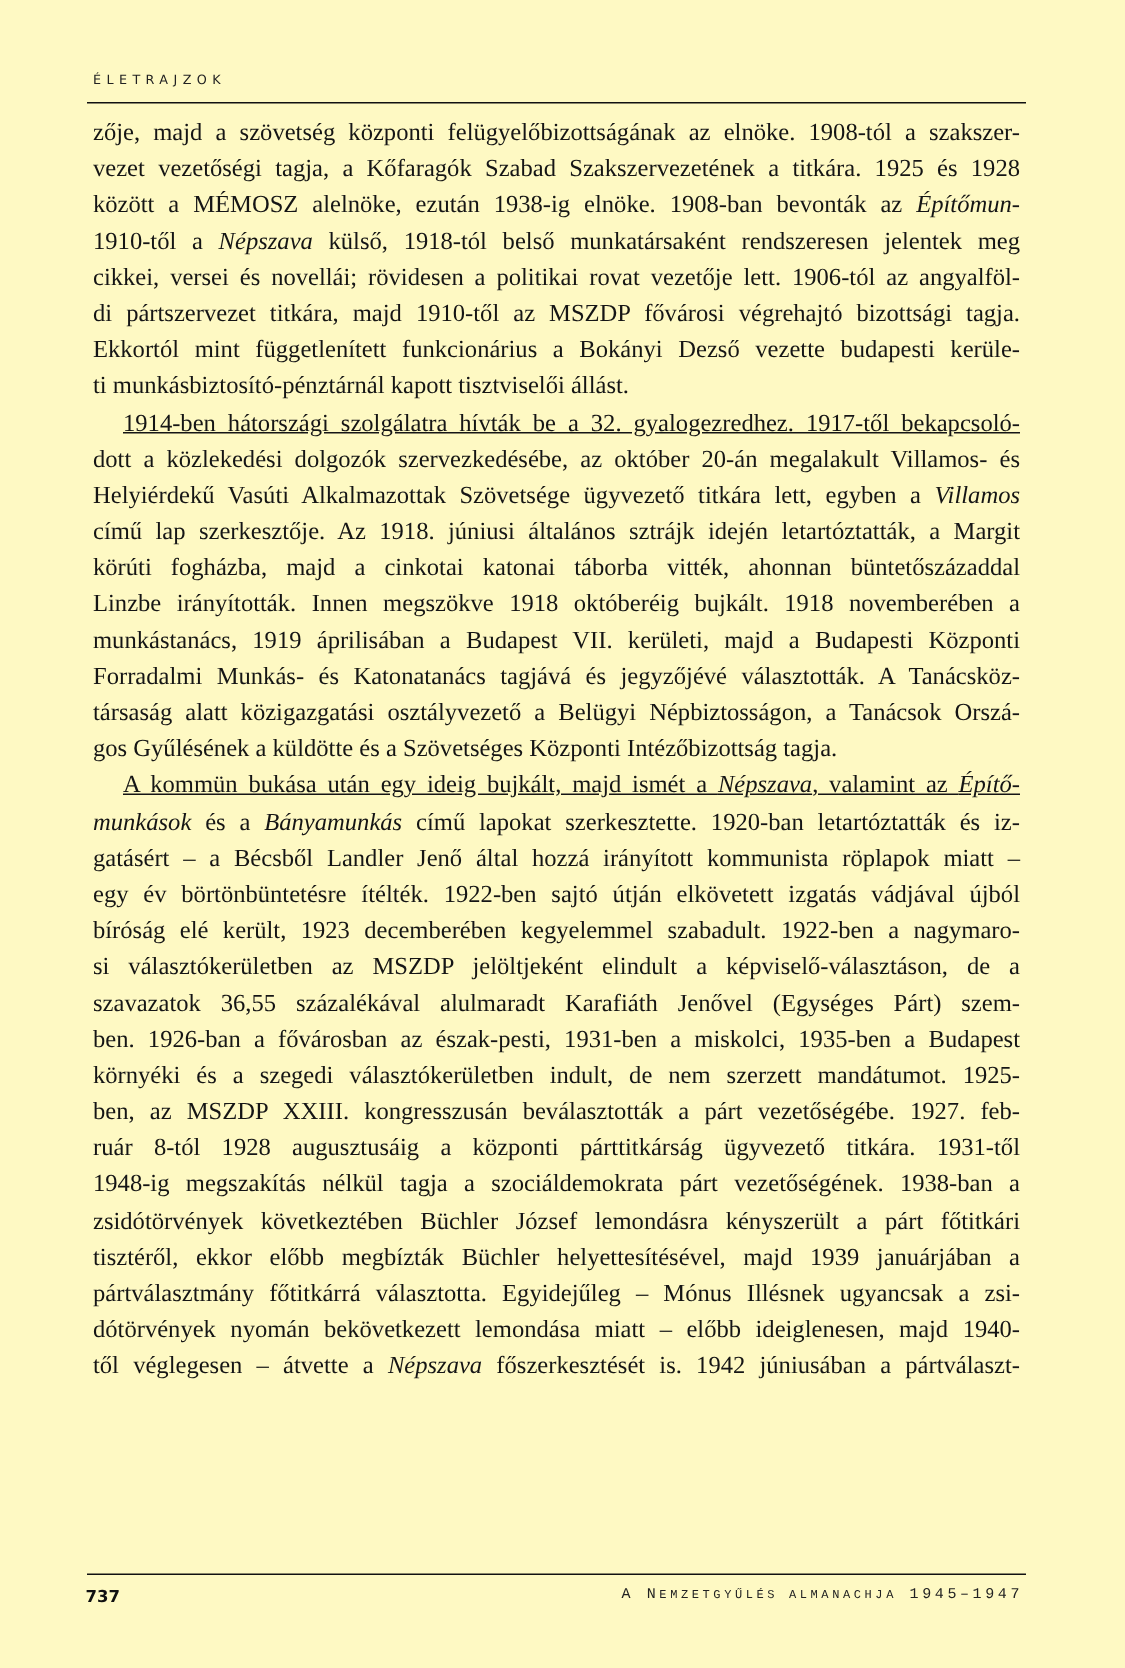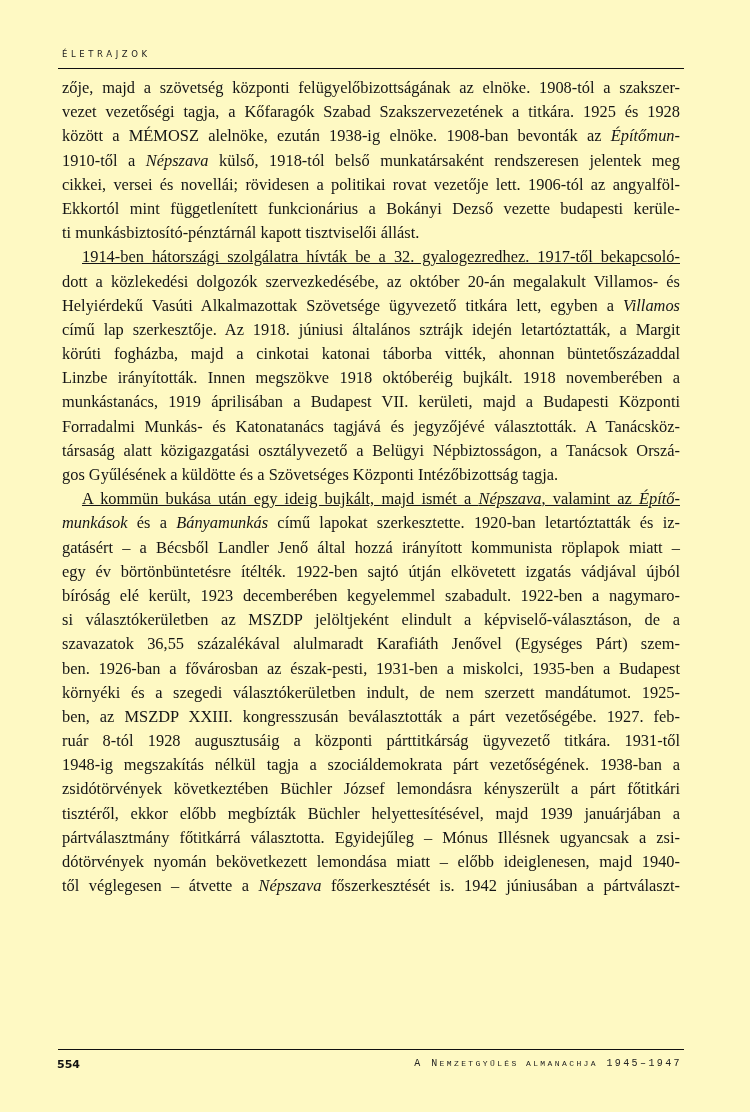--- a/index.html
+++ b/index.html
@@ -36,20 +36,21 @@
 <div class="page">
   <div class="running-head">ÉLETRAJZOK</div>
   <div class="rule top"></div>
 
   <div class="body-text" id="body-text">
       <div class="line"><span>zője, majd a szövetség központi felügyelőbizottságának az elnöke. 1908-tól a szakszer-</span></div>
       <div class="line"><span>vezet vezetőségi tagja, a Kőfaragók Szabad Szakszervezetének a titkára. 1925 és 1928</span></div>
       <div class="line"><span>között a MÉMOSZ alelnöke, ezután 1938-ig elnöke. 1908-ban bevonták az </span><i>Építőmun-</i></div>
       <div class="line"><span>1910-től a </span><i>Népszava</i><span> külső, 1918-tól belső munkatársaként rendszeresen jelentek meg</span></div>
       <div class="line"><span>cikkei, versei és novellái; rövidesen a politikai rovat vezetője lett. 1906-tól az angyalföl-</span></div>
+      <div class="line"><span>di pártszervezet titkára, majd 1910-től az MSZDP fővárosi végrehajtó bizottsági tagja.</span></div>
       <div class="line"><span>Ekkortól mint függetlenített funkcionárius a Bokányi Dezső vezette budapesti kerüle-</span></div>
       <div class="line last"><span>ti munkásbiztosító-pénztárnál kapott tisztviselői állást.</span></div>
       <div class="line indent"><span>1914-ben hátországi szolgálatra hívták be a 32. gyalogezredhez. 1917-től bekapcsoló-</span></div>
       <div class="line"><span>dott a közlekedési dolgozók szervezkedésébe, az október 20-án megalakult Villamos- és</span></div>
       <div class="line"><span>Helyiérdekű Vasúti Alkalmazottak Szövetsége ügyvezető titkára lett, egyben a </span><i>Villamos</i></div>
       <div class="line"><span>című lap szerkesztője. Az 1918. júniusi általános sztrájk idején letartóztatták, a Margit</span></div>
       <div class="line"><span>körúti fogházba, majd a cinkotai katonai táborba vitték, ahonnan büntetőszázaddal</span></div>
       <div class="line"><span>Linzbe irányították. Innen megszökve 1918 októberéig bujkált. 1918 novemberében a</span></div>
       <div class="line"><span>munkástanács, 1919 áprilisában a Budapest VII. kerületi, majd a Budapesti Központi</span></div>
       <div class="line"><span>Forradalmi Munkás- és Katonatanács tagjává és jegyzőjévé választották. A Tanácsköz-</span></div>
@@ -68,18 +69,18 @@
       <div class="line"><span>ruár 8-tól 1928 augusztusáig a központi párttitkárság ügyvezető titkára. 1931-től</span></div>
       <div class="line"><span>1948-ig megszakítás nélkül tagja a szociáldemokrata párt vezetőségének. 1938-ban a</span></div>
       <div class="line"><span>zsidótörvények következtében Büchler József lemondásra kényszerült a párt főtitkári</span></div>
       <div class="line"><span>tisztéről, ekkor előbb megbízták Büchler helyettesítésével, majd 1939 januárjában a</span></div>
       <div class="line"><span>pártválasztmány főtitkárrá választotta. Egyidejűleg – Mónus Illésnek ugyancsak a zsi-</span></div>
       <div class="line"><span>dótörvények nyomán bekövetkezett lemondása miatt – előbb ideiglenesen, majd 1940-</span></div>
       <div class="line"><span>től véglegesen – átvette a </span><i>Népszava</i><span> főszerkesztését is. 1942 júniusában a pártválaszt-</span></div>
     </div>
 
   <div class="rule bottom"></div>
-  <div class="folio">554</div>
+  <div class="folio">737</div>
   <div class="footer-title">
     <span>A N</span><span class="sc">EMZETGYŰLÉS ALMANACHJA</span>
     <span>1945–1947</span>
   </div>
 </div>
 
 </body></html>

